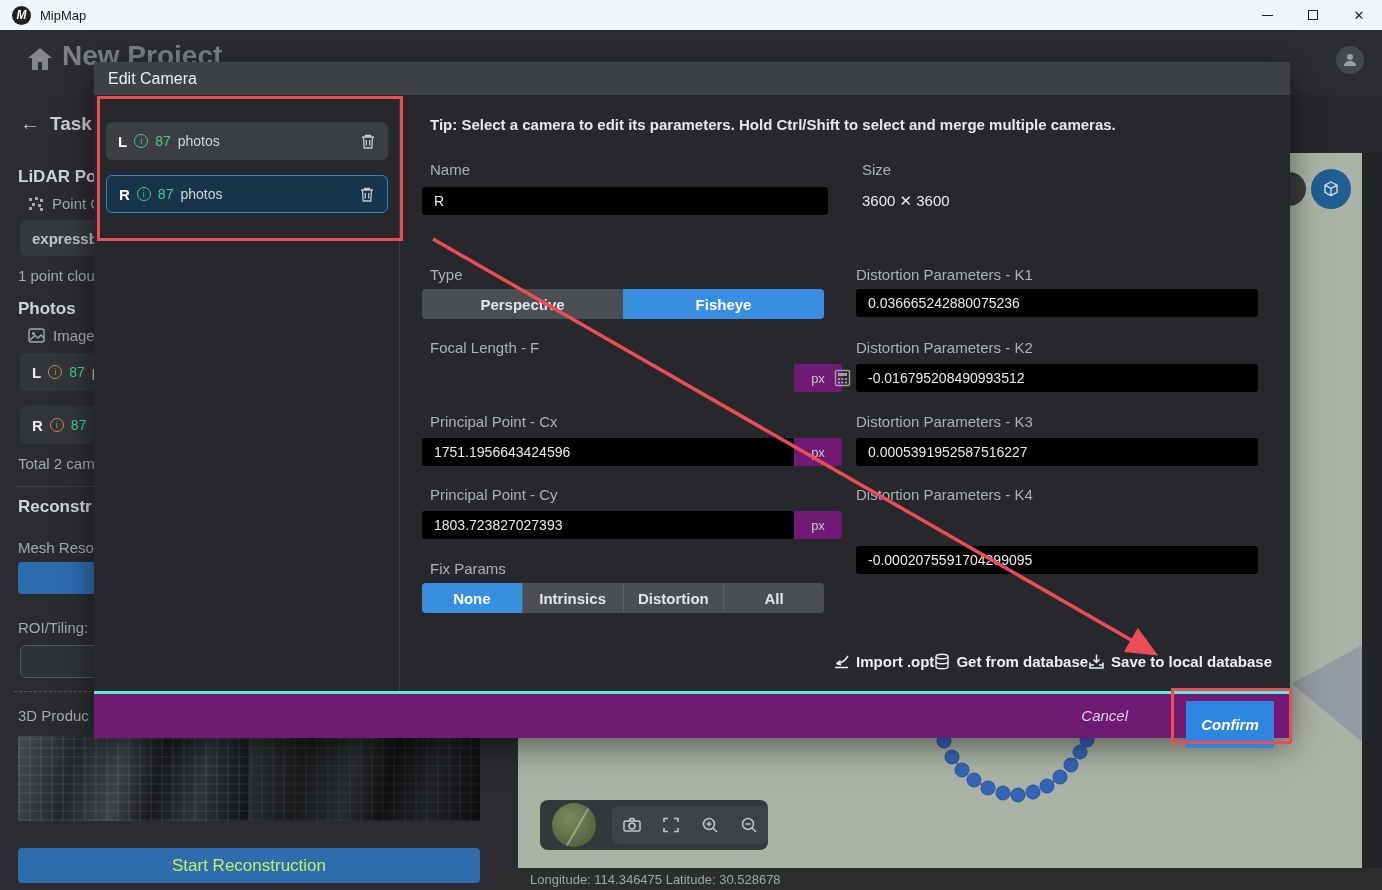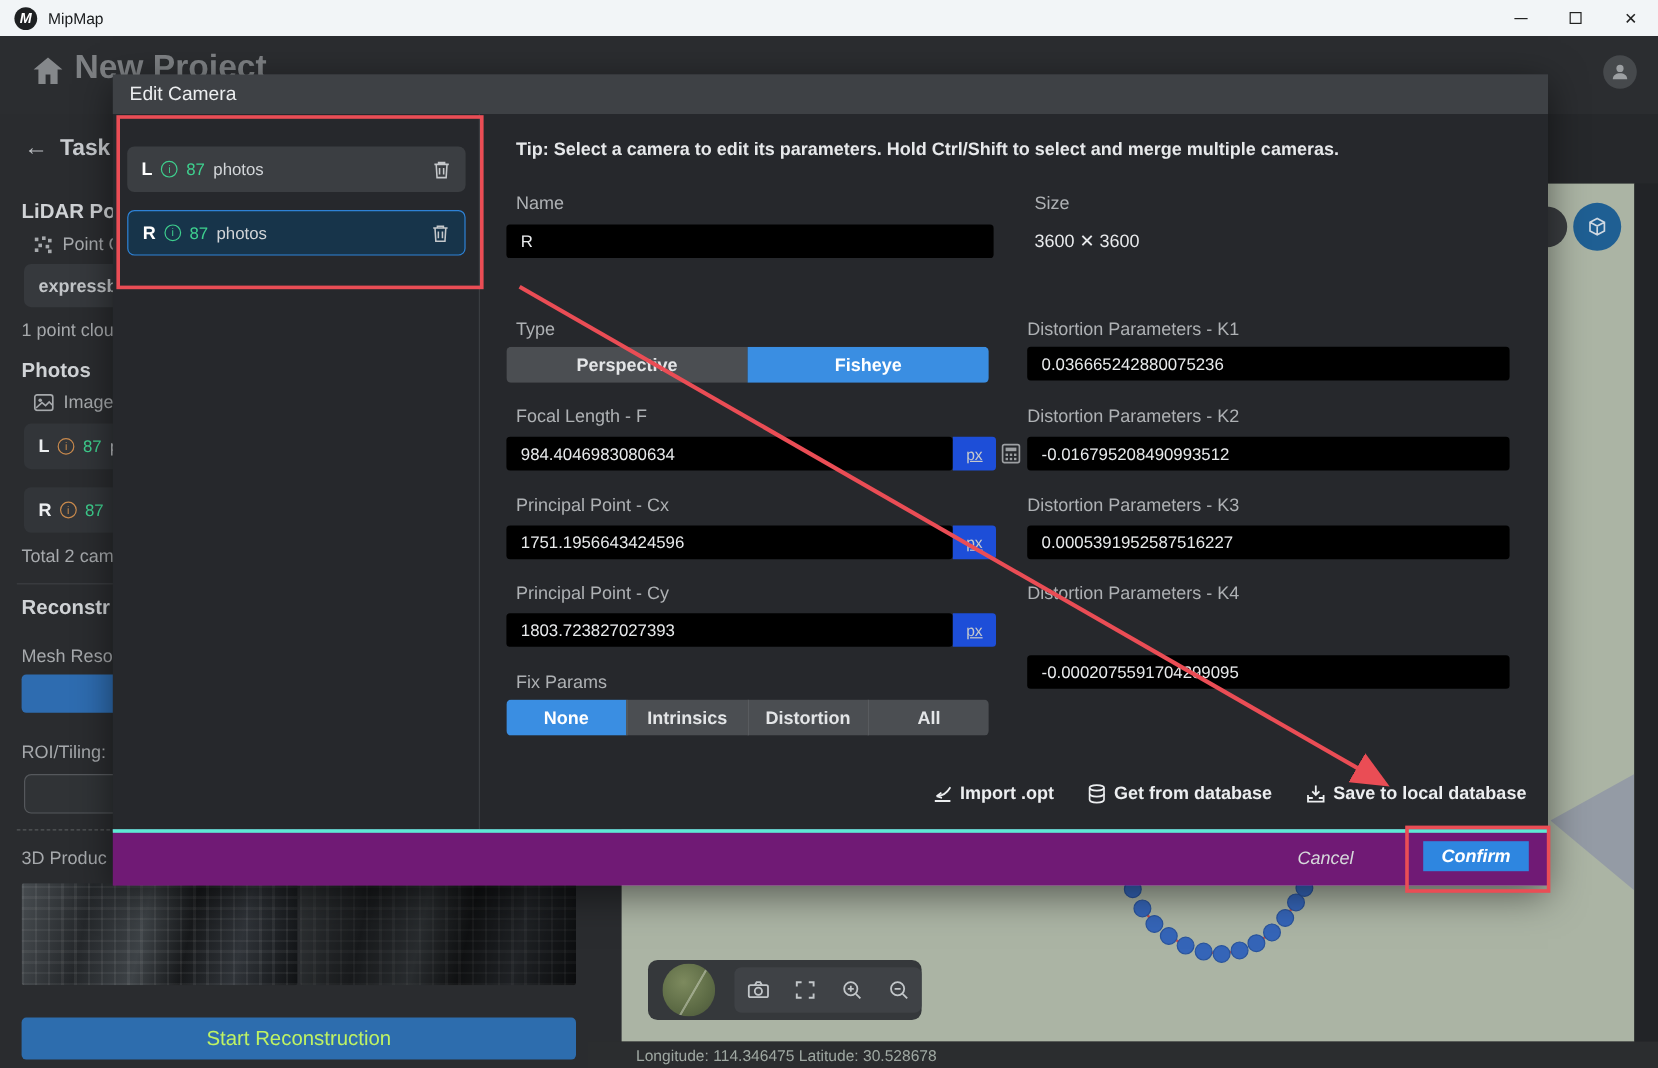--- a/index.html
+++ b/index.html
@@ -92,35 +92,35 @@
     background:#3b3e42; }
   .cam-item.selected { background:#17344a; border:1px solid #2e82d6; }
   .cam-name { font-weight:bold; color:#fff; font-size:15px; }
   .trash { margin-left:auto; }
 
   .tip { position:absolute; left:336px; top:21px; font-size:15px; font-weight:600; color:#e6e8ea; }
   .f-label { position:absolute; font-size:15px; color:#aeb1b4; }
   .f-input { position:absolute; height:28px; background:#000; border-radius:3px; display:flex;
     align-items:center; font-size:14px; color:#e8eaec; padding-left:12px; }
   .f-value { position:absolute; font-size:15px; color:#e8eaec; }
-  .px-badge { position:absolute; width:36px; height:28px; background:#1d4ed8; border-radius:0 3px 3px 0;
-    display:flex; align-items:center; justify-content:center; font-size:13px; color:#c6c9cc;text-decoration:underline; }
+  .px-badge { position:absolute; width:48px; height:28px; background:#701a75; border-radius:0 3px 3px 0;
+    display:flex; align-items:center; justify-content:center; font-size:13px; color:#c6c9cc; }
   .seg { position:absolute; height:30px; display:flex; border-radius:4px; overflow:hidden; }
   .seg-cell { flex:1; display:flex; align-items:center; justify-content:center; font-size:15px;
     font-weight:600; color:#e3e5e7; background:#4b4e52; }
   .seg-cell + .seg-cell { border-left:1px solid #5c5f63; }
   .seg-cell.active { background:#3a8ee2; color:#fff; border-left:none; }
   .calc-ico { position:absolute; }
 
-  .db-links { position:absolute; right:18px; top:558px; display:flex; gap:28px; }
+  .db-links { position:absolute; right:18px; top:558px; display:flex; }
   .db-link { display:flex; align-items:center; gap:6px; font-size:15px; font-weight:600; color:#eceef0; }
 
   .modal-footer { position:relative; height:47px; background:#701a75; border-top:3px solid #5eead4;font-style:italic; }
   .cancel-btn { position:absolute; right:162px; top:13px; font-size:15px; color:#d6d9db; }
-  .confirm-btn { position:absolute; right:16px; top:7px; width:88px; height:25px; background:#2e86e0;
+  .confirm-btn { position:absolute; right:16px; top:7px; width:88px; height:47px; background:#2e86e0;
     border-radius:0; color:#fff; font-size:15px; font-weight:600; display:flex; align-items:center;
     justify-content:center;text-align:center; }
 
   
   .anno-box { position:absolute; border:3px solid #ea4d55; z-index:31; }
   .box1 { left:97px; top:96px; width:306px; height:145px; }
   .box2 { left:1171px; top:688px; width:121px; height:56px; }
   .arrow-overlay { position:absolute; left:0; top:0; width:1382px; height:890px; z-index:30;
     pointer-events:none; }
 
@@ -289,21 +289,20 @@
       <div class="f-label" style="left:768px; top:66px;">Size</div>
       <div class="f-value" style="left:768px; top:97px;">3600 ✕ 3600</div>
 
       <div class="f-label" style="left:336px; top:171px;">Type</div>
       <div class="seg" style="left:328px; top:194px; width:402px;">
         <div class="seg-cell">Perspective</div>
         <div class="seg-cell active">Fisheye</div>
       </div>
 
       <div class="f-label" style="left:336px; top:244px;">Focal Length - F</div>
-      <div class="f-input" style="left:328px; top:269px; width:372px;">984.4046983080634</div>
       <div class="px-badge" style="left:700px; top:269px;">px</div>
       <svg class="calc-ico ico" style="left:740px; top:274px;" width="17" height="18" viewBox="0 0 17 18">
         <rect x="1.5" y="1.5" width="14" height="15" rx="1.5" fill="none" stroke="#9da0a3" stroke-width="1.4"></rect>
         <rect x="4" y="4" width="9" height="3" fill="#9da0a3"></rect>
         <g fill="#9da0a3">
             <rect x="4" y="9" width="2" height="2"></rect>
             <rect x="7.5" y="9" width="2" height="2"></rect>
             <rect x="11" y="9" width="2" height="2"></rect>
         <rect x="4" y="12.5" width="2" height="2"></rect>
             <rect x="7.5" y="12.5" width="2" height="2"></rect>

